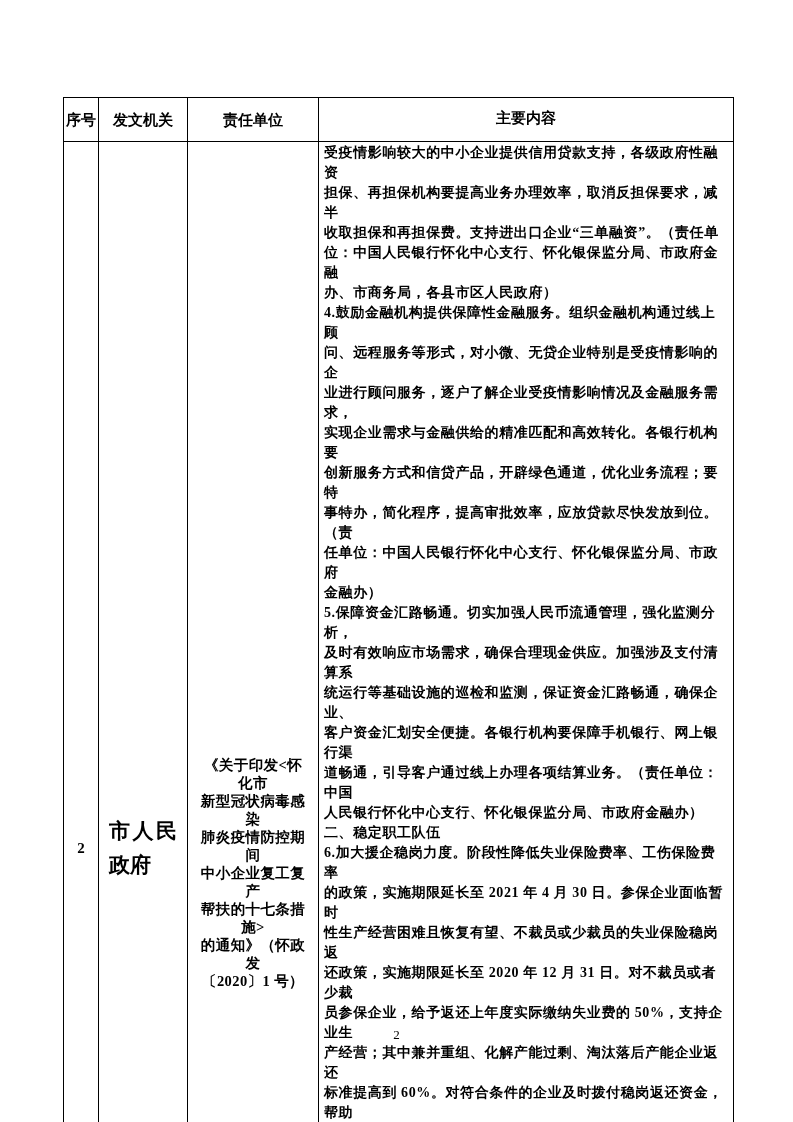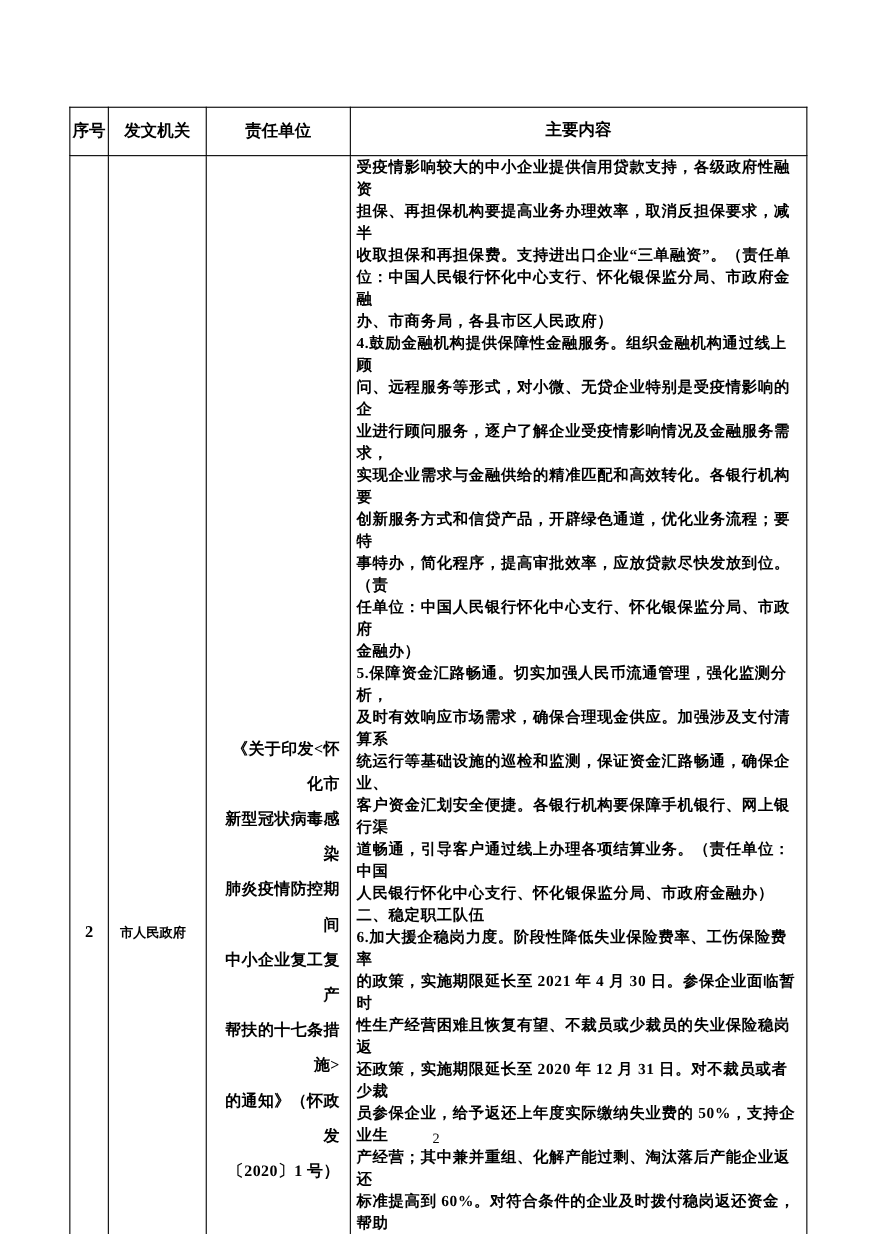--- a/index.html
+++ b/index.html
@@ -44,34 +44,34 @@
   }
   td.cell-index {
     text-align: center;
     font-size: 15px;
     padding-bottom: 150px;
   }
   td.cell-agency {
     padding: 0 10px 150px 10px;
   }
   .agency-text {
-    font-size: 12px;
+    font-size: 21px;
     line-height: 34px;
     text-align: justify;
     text-justify: inter-character;
   }
   td.cell-title {
     padding: 0 9px 100px 9px;
   }
   .title-text {
     font-size: 14.5px;
-    line-height: 32px;
+    line-height: 18px;
     letter-spacing: 0.4px;
     white-space: pre-line;
-    text-align: right;
+    text-align: center;
   }
   td.cell-content {
     vertical-align: top;
     padding: 1px 5px 0 5px;
   }
   .content-text {
     font-size: 14px;
     line-height: 20px;
     letter-spacing: 0.6px;
     white-space: pre-line;

